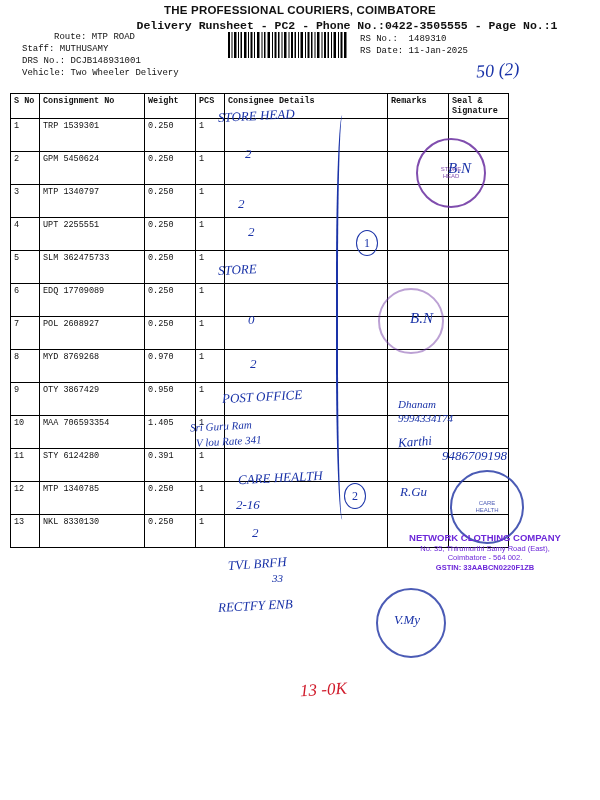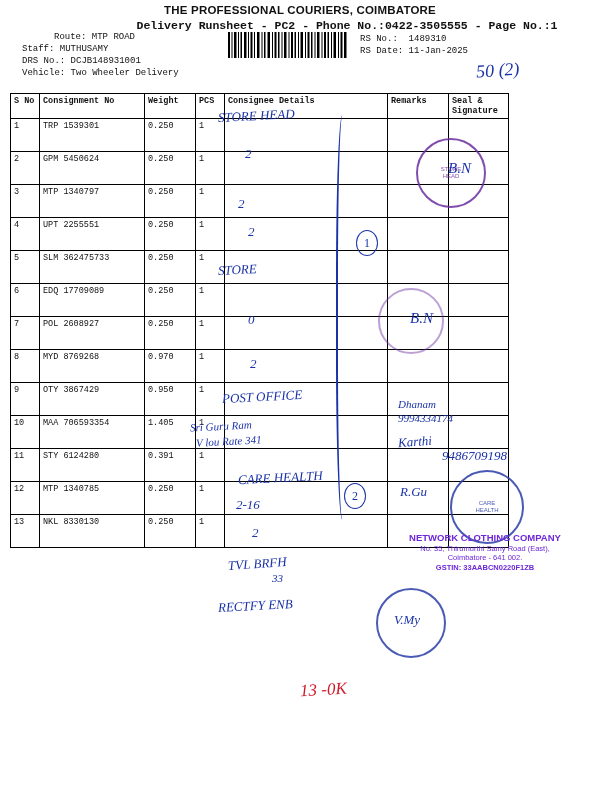--- a/index.html
+++ b/index.html
@@ -356,21 +356,21 @@
 
   <div class="hw hw-m" style="left:400px; top:484px;">R.Gu</div>
 
   <div class="stamp stamp-blue" style="left:450px; top:470px; width:70px; height:70px;">
     <span class="inner">CARE HEALTH</span>
   </div>
 
   <div class="company-block" style="left:380px; top:532px; width:210px;">
     <div class="cname">NETWORK CLOTHING COMPANY</div>
     <div class="caddr">No. 35, Thirumurthi Samy Road (East),</div>
-    <div class="caddr">Coimbatore - 641 002.</div>
+    <div class="caddr">Coimbatore - 564 002.</div>
     <div class="cgst">GSTIN: 33AABCN0220F1ZB</div>
   </div>
 
   <div class="stamp stamp-blue" style="left:376px; top:588px; width:66px; height:66px;"></div>
   <div class="hw hw-m" style="left:394px; top:612px;">V.My</div>
 
   <div class="hw hw-l hw-red" style="left:300px; top:680px; font-size:17px; transform:rotate(-3deg);">13 -0K</div>
 
 </div>
 

